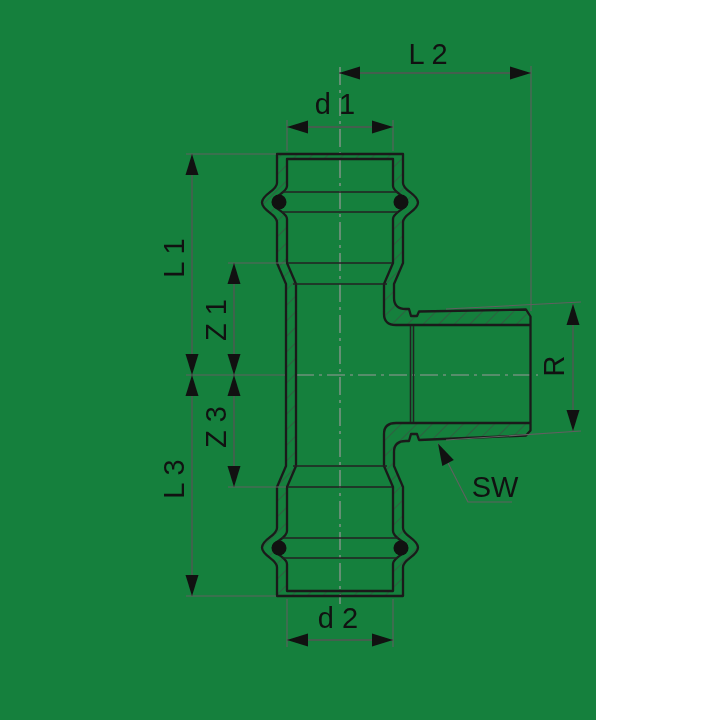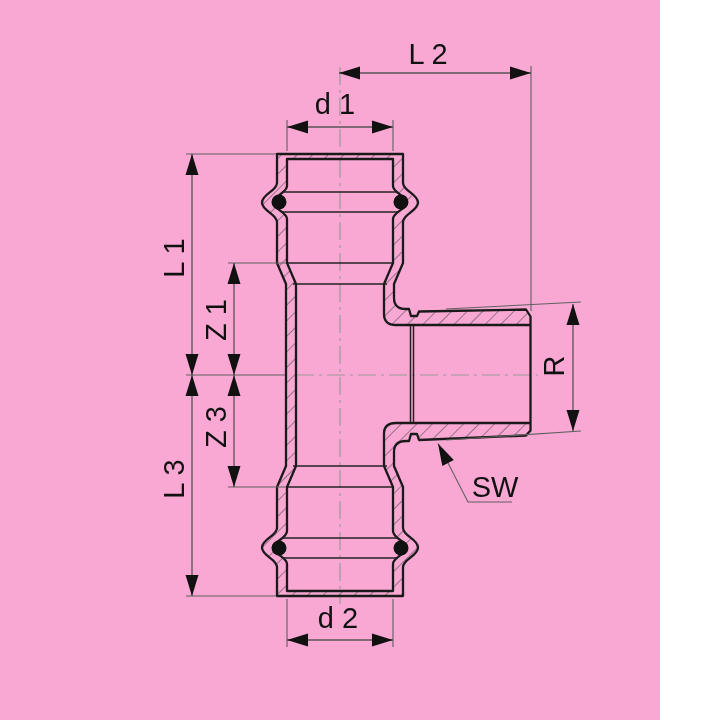--- a/index.html
+++ b/index.html
@@ -2,23 +2,23 @@
 <html><head>
 <meta charset="utf-8">
 <style>
   html, body {
     margin: 0;
     padding: 0;
     background: #ffffff;
   }
   .canvas {
     position: relative;
-    width: 660px;
+    width: 596px;
     height: 720px;
-    background: #f9a8d4;
+    background: #15803d;
     overflow: hidden;
     font-family: "Liberation Sans", sans-serif;
   }
   svg { display: block; }
   .outline {
     fill: url(#hatch);
     stroke: #1a1a1a;
     stroke-width: 2.3;
     stroke-linejoin: round;
     fill-rule: evenodd;

